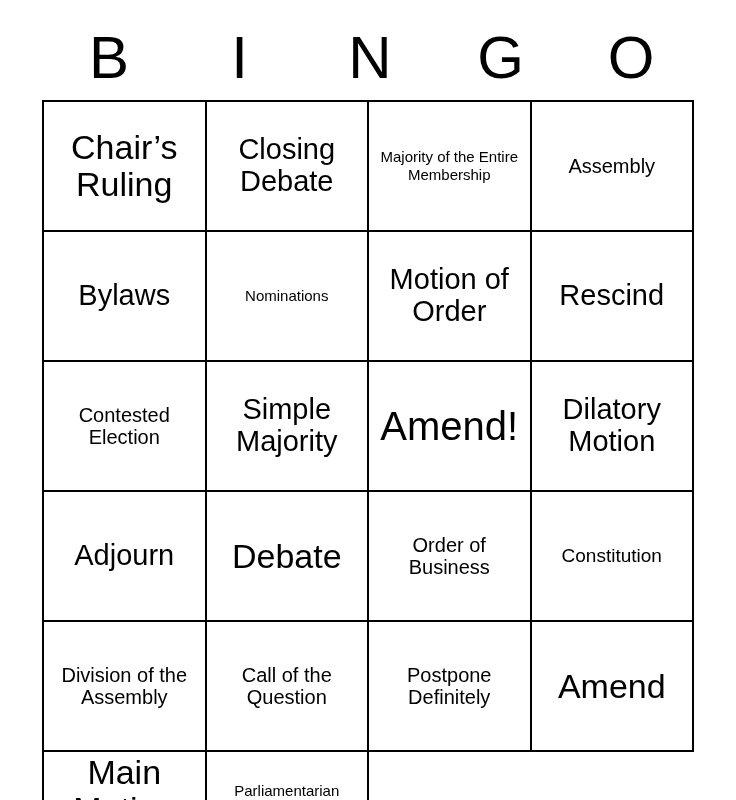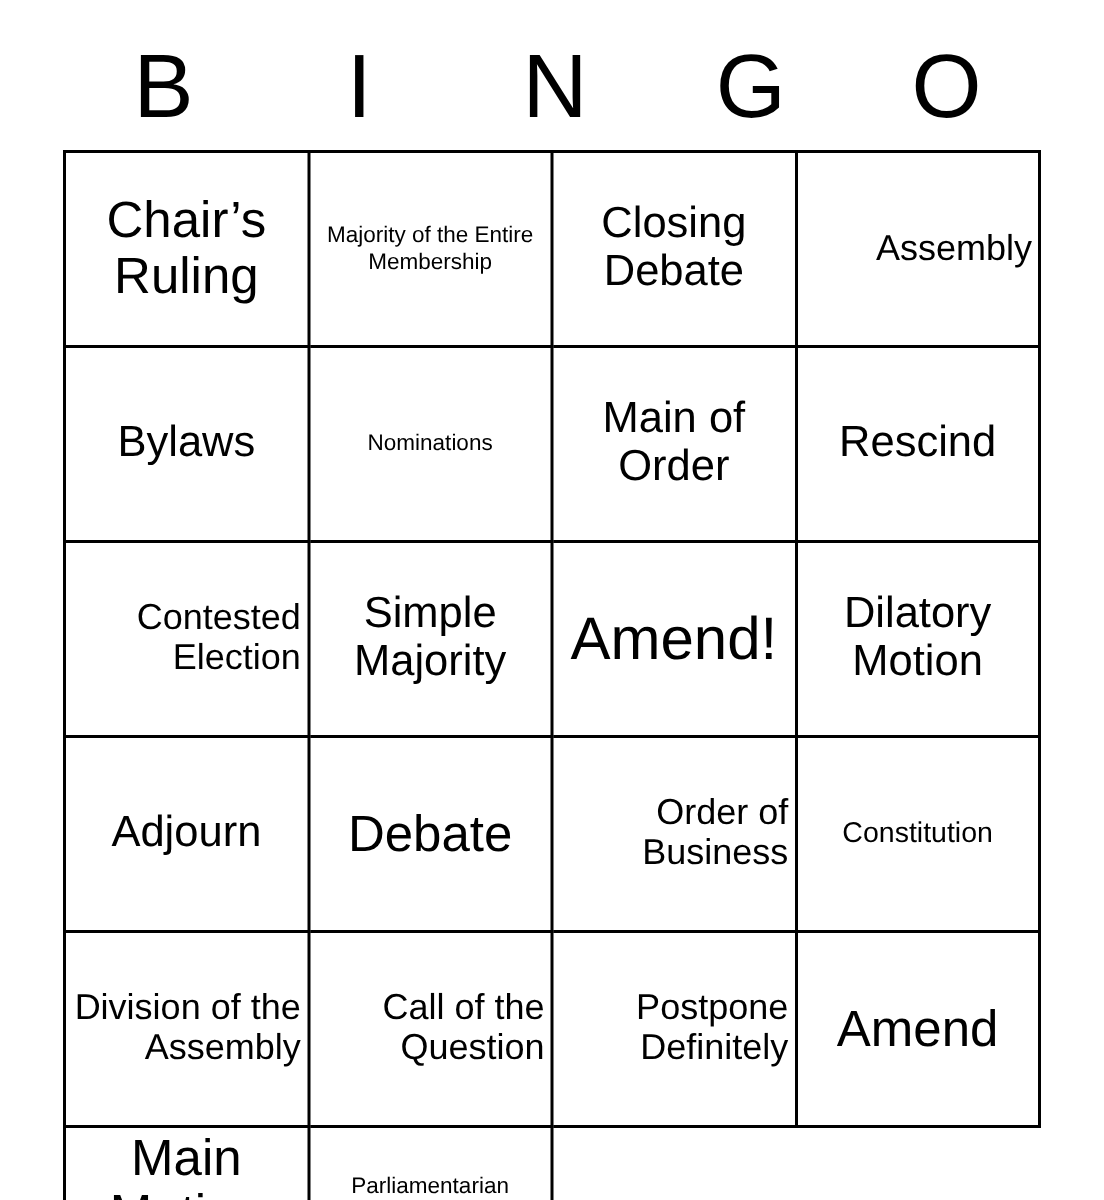--- a/index.html
+++ b/index.html
@@ -63,21 +63,21 @@
     overflow: hidden;
   }
   .cell span {
     display: block;
     width: 100%;
     line-height: 1.06;
   }
   
   .s-xs span { font-size: 15px; line-height: 1.2; }
   .s-sm span { font-size: 19px; line-height: 1.18; }
-  .s-md span { font-size: 24px; line-height: 1.12; text-align: right; }
+  .s-md span { font-size: 20px; line-height: 1.12; }
   .s-lg span { font-size: 29px; line-height: 1.1; }
   .s-xl span { font-size: 34px; line-height: 1.08; }
   .s-free span { font-size: 40px; line-height: 1.05; }
 </style>
 </head>
 <body>
 
 <div class="card">
 
   <div class="header-row">
@@ -86,38 +86,38 @@
     <div class="header-letter">N</div>
     <div class="header-letter">G</div>
     <div class="header-letter">O</div>
   </div>
 
   <div class="grid">
 
     <div class="cell s-xl">
         <span>Chair’s Ruling</span>
       </div>
+    <div class="cell s-lg">
+        <span>Closing Debate</span>
+      </div>
     <div class="cell s-xs">
         <span>Majority of the Entire Membership</span>
-      </div>
-    <div class="cell s-lg">
-        <span>Closing Debate</span>
       </div>
     <div class="cell s-md">
         <span>Assembly</span>
       </div>
     <div class="cell s-lg">
         <span>Bylaws</span>
       </div>
 
     <div class="cell s-xs">
         <span>Nominations</span>
       </div>
     <div class="cell s-lg">
-        <span>Main of Order</span>
+        <span>Motion of Order</span>
       </div>
     <div class="cell s-lg">
         <span>Rescind</span>
       </div>
     <div class="cell s-md">
         <span>Contested Election</span>
       </div>
 
     <div class="cell s-lg">
         <span>Simple Majority</span>

